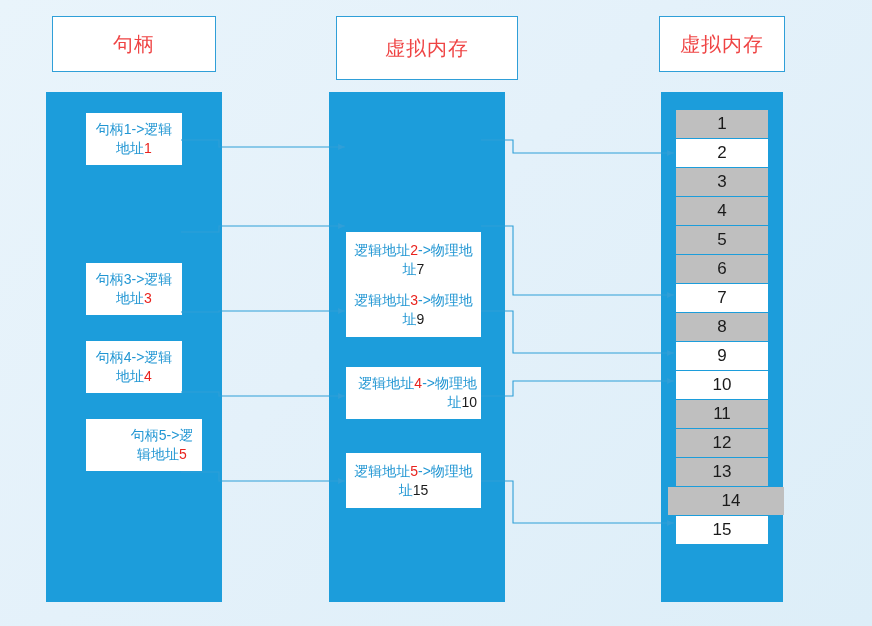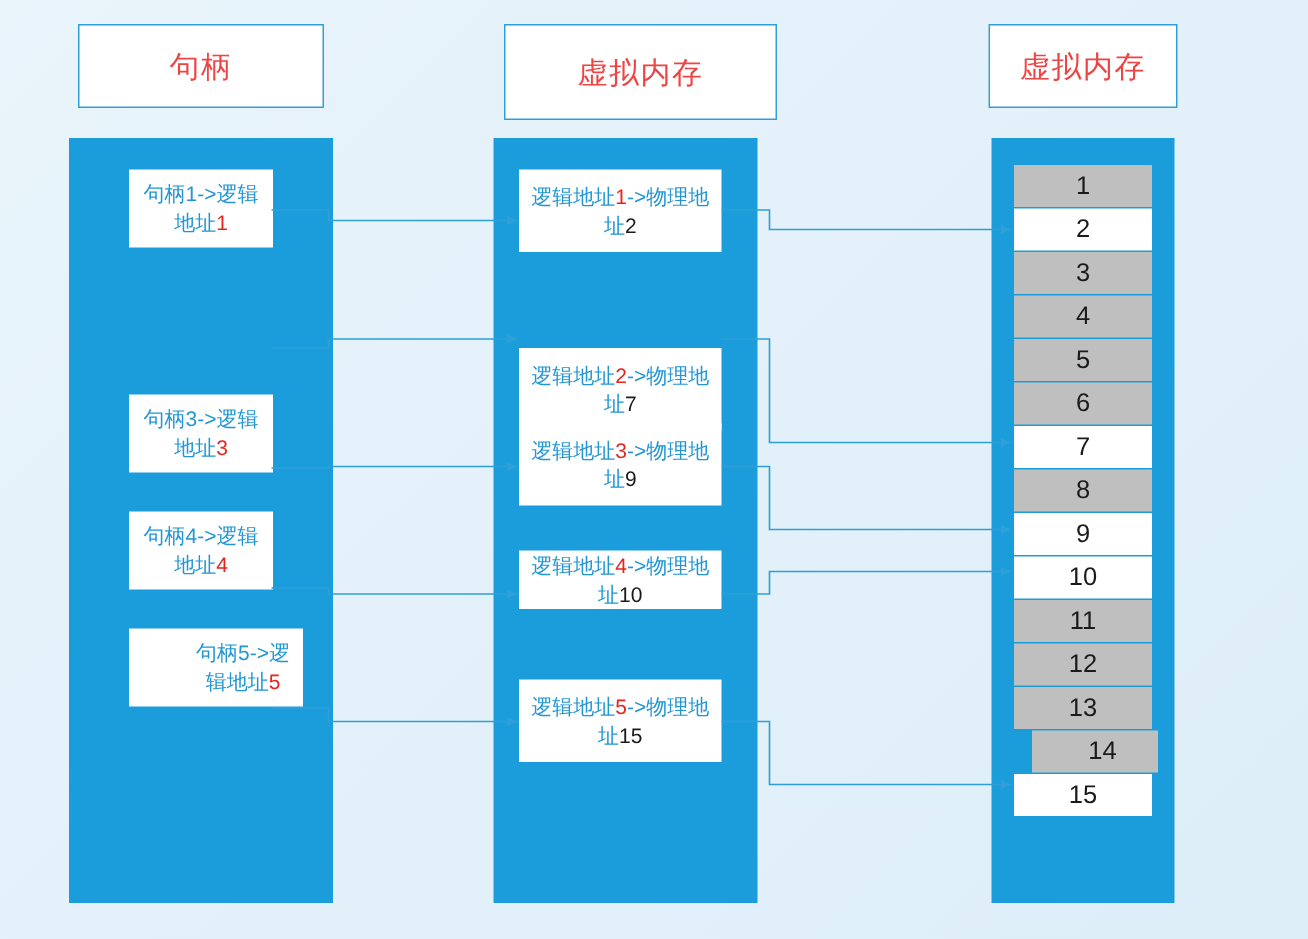--- a/index.html
+++ b/index.html
@@ -134,30 +134,27 @@
   <div class="entry" style="left:86px; top:263px; width:96px; height:52px;">
     <span><span class="t">句柄3-&gt;逻辑地址</span><span class="r">3</span></span>
   </div>
   <div class="entry" style="left:86px; top:341px; width:96px; height:52px;">
     <span><span class="t">句柄4-&gt;逻辑地址</span><span class="r">4</span></span>
   </div>
   <div class="entry" style="left:86px; top:419px; width:116px; height:52px;padding-left:40px;">
     <span><span class="t">句柄5-&gt;逻辑地址</span><span class="r">5</span></span>
   </div>
 
-  <div class="entry" style="left:346px; top:113px; width:135px; height:55px;">
-    <span><span class="t">逻辑地址</span><span class="r">1</span><span class="t">-&gt;物理地址</span><span class="k">2</span></span>
-  </div>
   <div class="entry" style="left:346px; top:197px; width:135px; height:55px;margin-top:35px;">
     <span><span class="t">逻辑地址</span><span class="r">2</span><span class="t">-&gt;物理地址</span><span class="k">7</span></span>
   </div>
   <div class="entry" style="left:346px; top:282px; width:135px; height:55px;">
     <span><span class="t">逻辑地址</span><span class="r">3</span><span class="t">-&gt;物理地址</span><span class="k">9</span></span>
   </div>
-  <div class="entry" style="left:346px; top:367px; width:135px; height:39px;">
+  <div class="entry" style="left:346px; top:367px; width:135px; height:52px;text-align:right;">
     <span><span class="t">逻辑地址</span><span class="r">4</span><span class="t">-&gt;物理地址</span><span class="k">10</span></span>
   </div>
   <div class="entry" style="left:346px; top:453px; width:135px; height:55px;">
     <span><span class="t">逻辑地址</span><span class="r">5</span><span class="t">-&gt;物理地址</span><span class="k">15</span></span>
   </div>
 
   <div class="cell used" style="left:676px; top:110px; width:92px; height:28px;">
     <span>1</span>
   </div>
   <div class="cell free" style="left:676px; top:139px; width:92px; height:28px;">
@@ -189,20 +186,20 @@
   </div>
   <div class="cell used" style="left:676px; top:400px; width:92px; height:28px;">
     <span>11</span>
   </div>
   <div class="cell used" style="left:676px; top:429px; width:92px; height:28px;">
     <span>12</span>
   </div>
   <div class="cell used" style="left:676px; top:458px; width:92px; height:28px;">
     <span>13</span>
   </div>
-  <div class="cell used" style="left:688px; top:487px; width:84px; height:28px;padding-left:10px;">
+  <div class="cell used" style="left:668px; top:487px; width:116px; height:28px;padding-left:10px;">
     <span>14</span>
   </div>
   <div class="cell free" style="left:676px; top:516px; width:92px; height:28px;">
     <span>15</span>
   </div>
 
 </div>
 
 </body></html>

